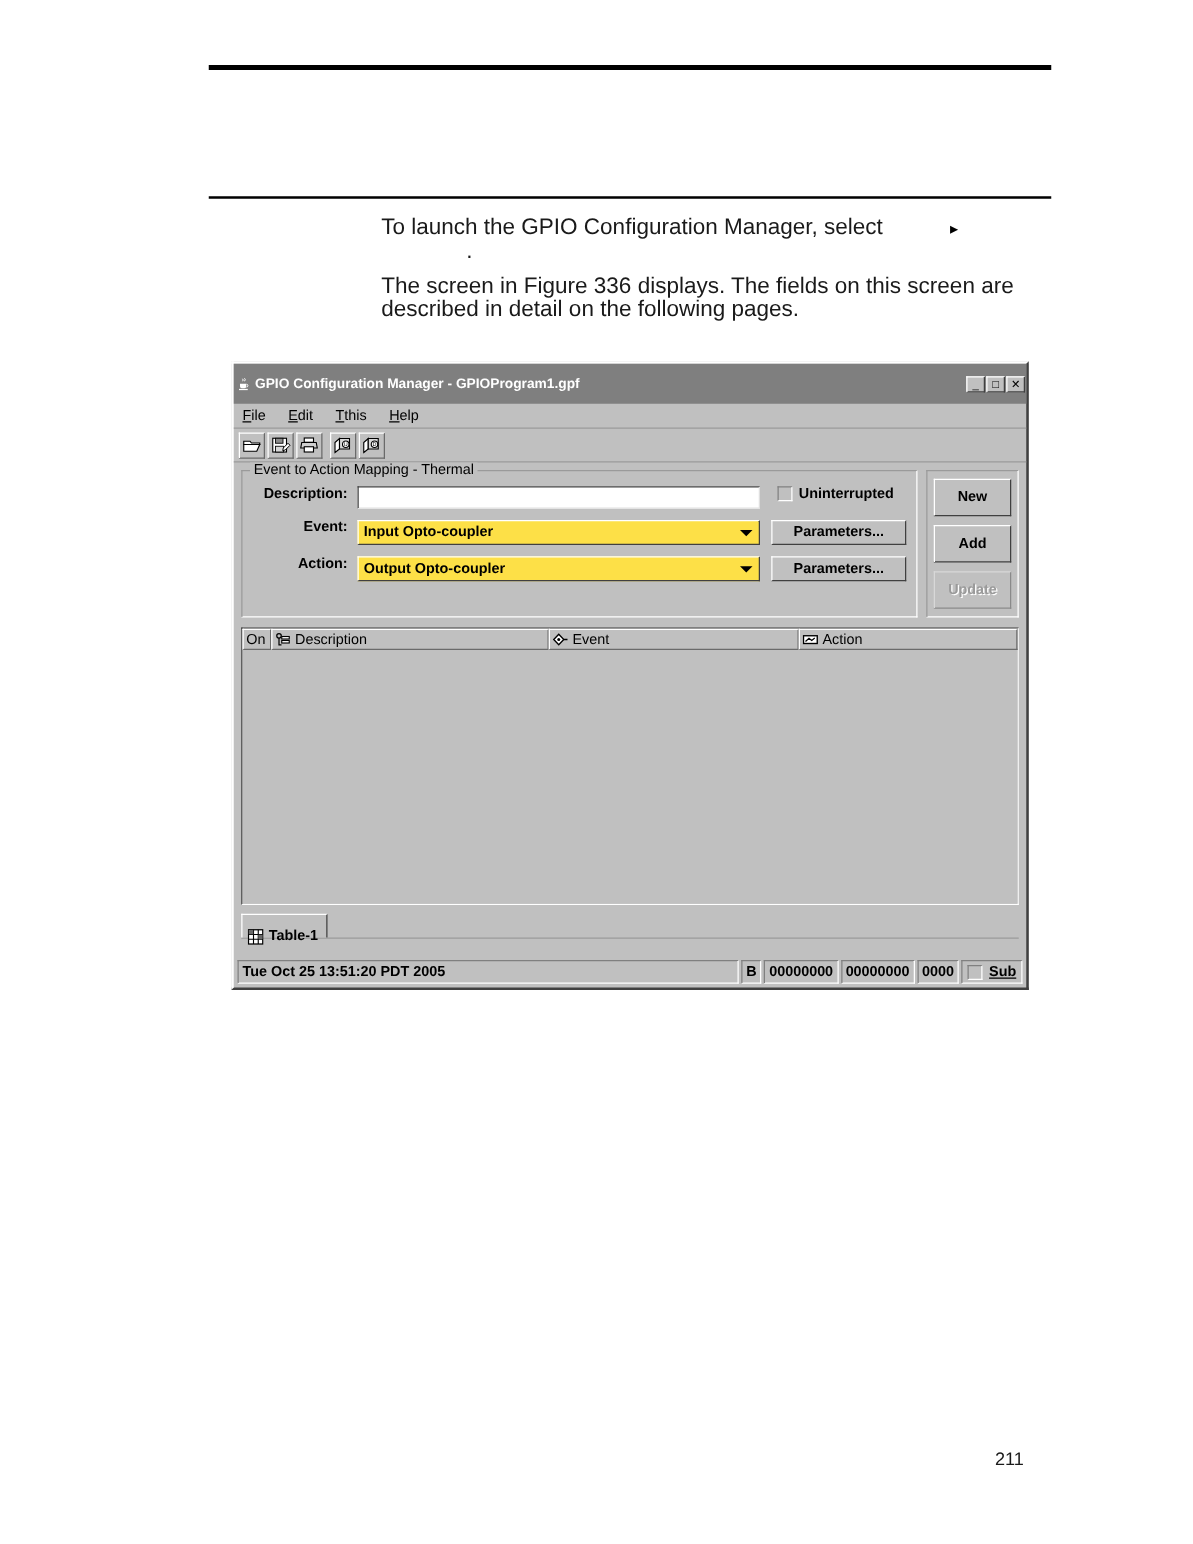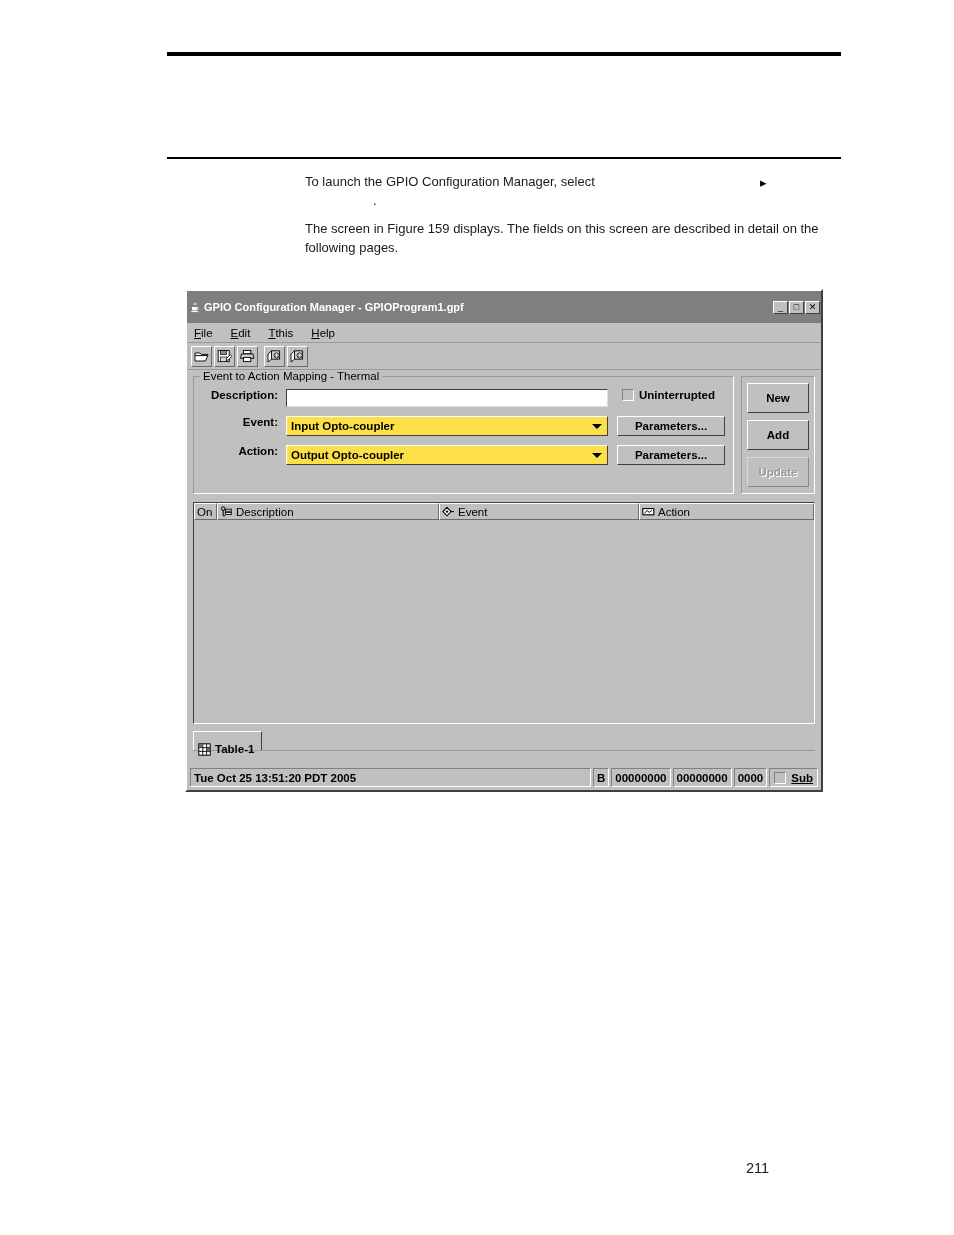--- a/index.html
+++ b/index.html
@@ -24,36 +24,36 @@
     background: #000000;
   }
   .rule-thin {
     position: absolute;
     left: 167px; top: 157px;
     width: 674px; height: 2px;
     background: #000000;
   }
   .body-text {
     position: absolute;
-    font-size: 13px;
+    font-size: 18px;
     line-height: 19px;
     color: #1a1a1a;
   }
   #para-launch { left: 305px; top: 172px; width: 540px; }
   #launch-arrow {
     position: absolute;
     left: 760px; top: 173px;
     font-size: 13px;
     line-height: 19px;
   }
   #para-dot { left: 373px; top: 191px; }
   #para-figure { left: 305px; top: 219px; width: 540px; }
   #page-number {
     position: absolute;
-    left: 746px; top: 1160px;
+    left: 796px; top: 1160px;
     font-size: 14.5px;
     color: #1a1a1a;
   }
 
   
   #app-window {
     position: absolute;
     left: 185px; top: 289px;
     width: 638px; height: 503px;
     background: #c0c0c0;
@@ -386,21 +386,21 @@
 </style>
 </head>
 <body>
 
 <div class="rule-thick"></div>
 <div class="rule-thin"></div>
 
 <div class="body-text" id="para-launch">To launch the GPIO Configuration Manager, select</div>
 <div id="launch-arrow">▸</div>
 <div class="body-text" id="para-dot">.</div>
-<div class="body-text" id="para-figure">The screen in Figure 159 displays. The fields on this screen are described in detail on the following pages.</div>
+<div class="body-text" id="para-figure">The screen in Figure 336 displays. The fields on this screen are described in detail on the following pages.</div>
 <div id="page-number">211</div>
 
 <div id="app-window">
 
   <div id="title-bar">
     <span class="java-cup">
       <svg width="12" height="12" viewBox="0 0 12 12">
         <path d="M3 6 h5 v2.2 a1.4 1.4 0 0 1 -1.4 1.4 h-2.2 A1.4 1.4 0 0 1 3 8.2 Z" fill="#ffffff"></path>
         <path d="M8.2 6.4 a1.1 1.1 0 0 1 0 2.2" fill="none" stroke="#ffffff" stroke-width="0.8"></path>
         <rect x="2.2" y="10.1" width="7" height="1" fill="#ffffff"></rect>

